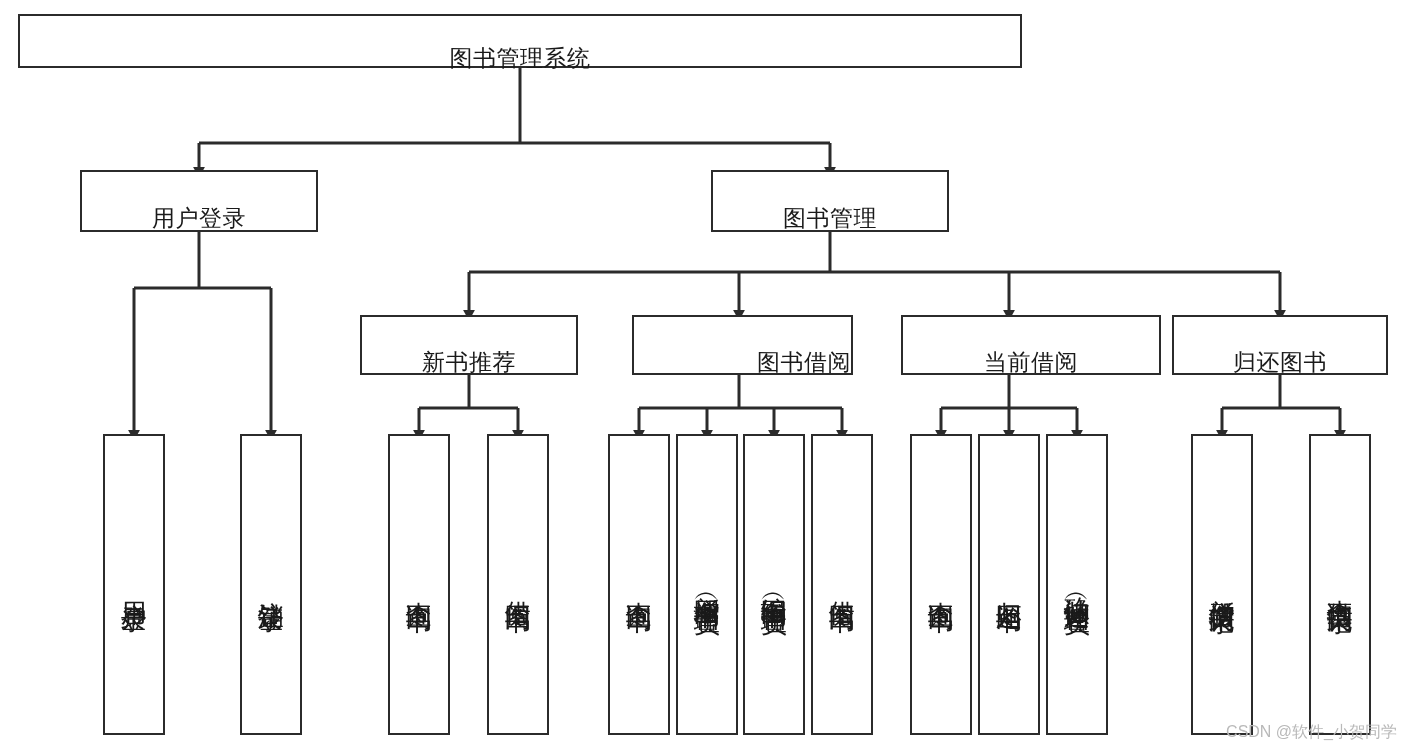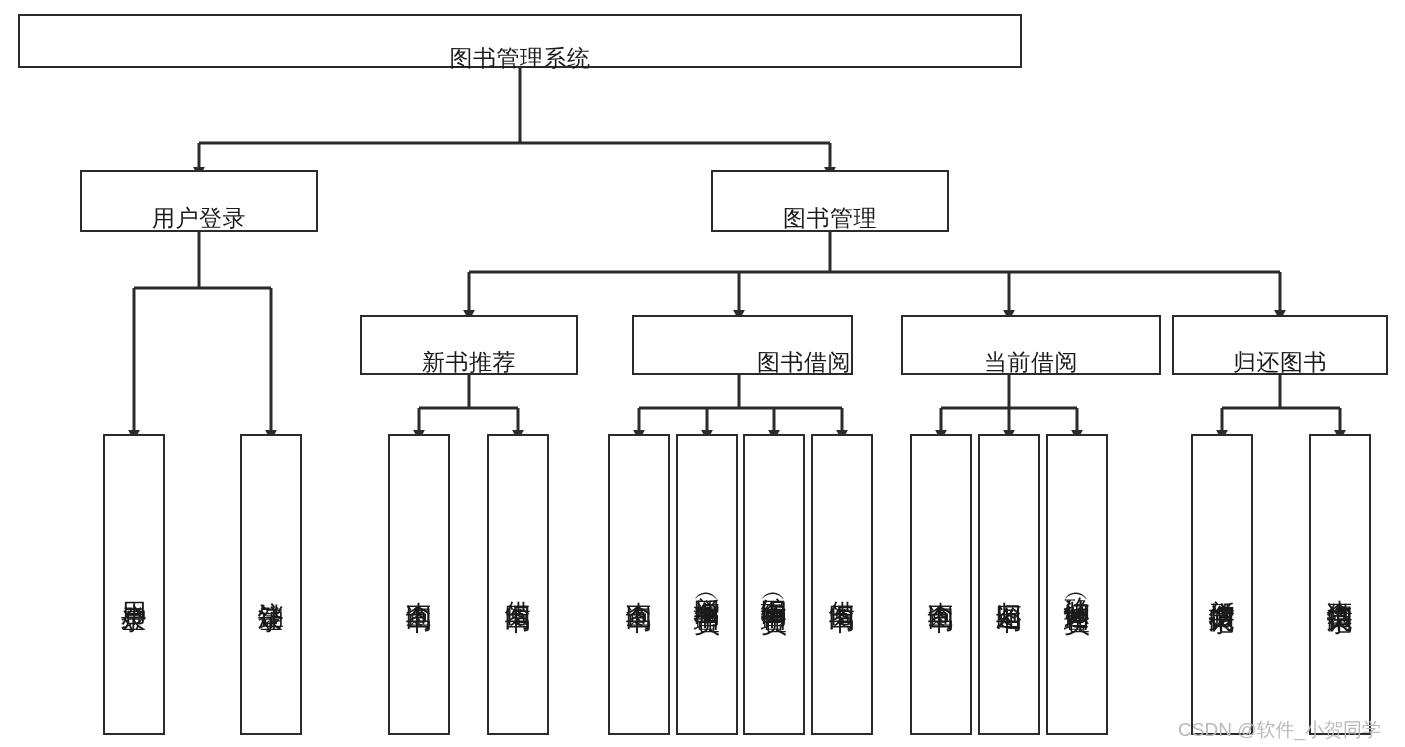--- a/index.html
+++ b/index.html
@@ -43,23 +43,23 @@
     text-orientation:upright;
     font-size:26px;
     line-height:1.18;
     letter-spacing:2px;
     white-space:normal;
     max-height:100%;
   }
 
   .watermark{
     position:absolute;
-    right:24px;
+    right:8px;
     bottom:4px;
-    font-size:19px;
+    font-size:16px;
     color:#b9b9b9;
     white-space:nowrap;
     font-family:"Liberation Sans","DejaVu Sans",sans-serif;
   }
 </style>
 </head>
 <body>
 
 <div id="stage">
 

